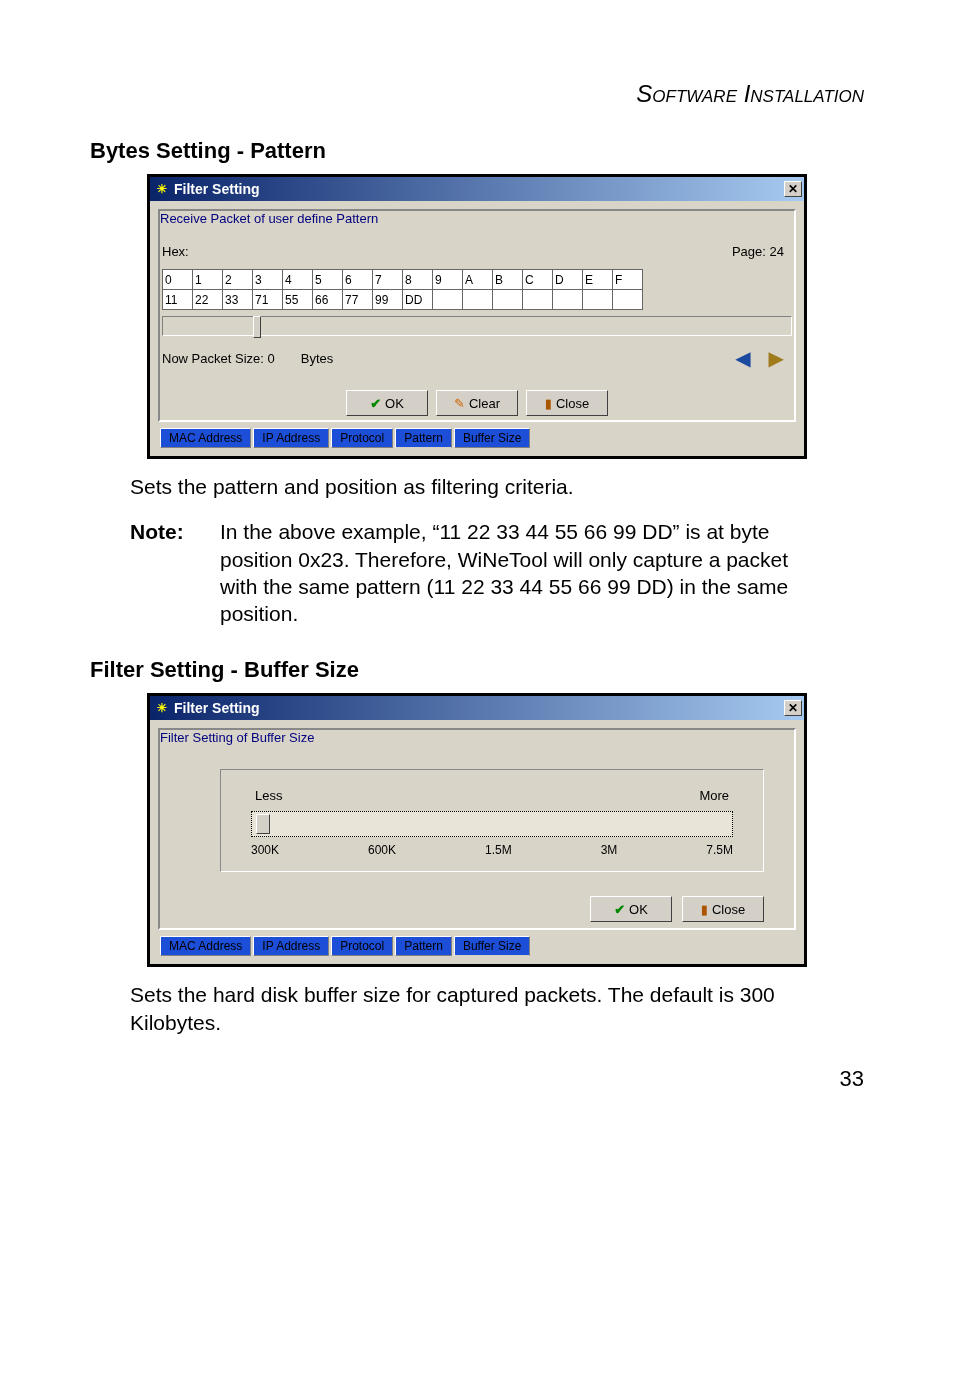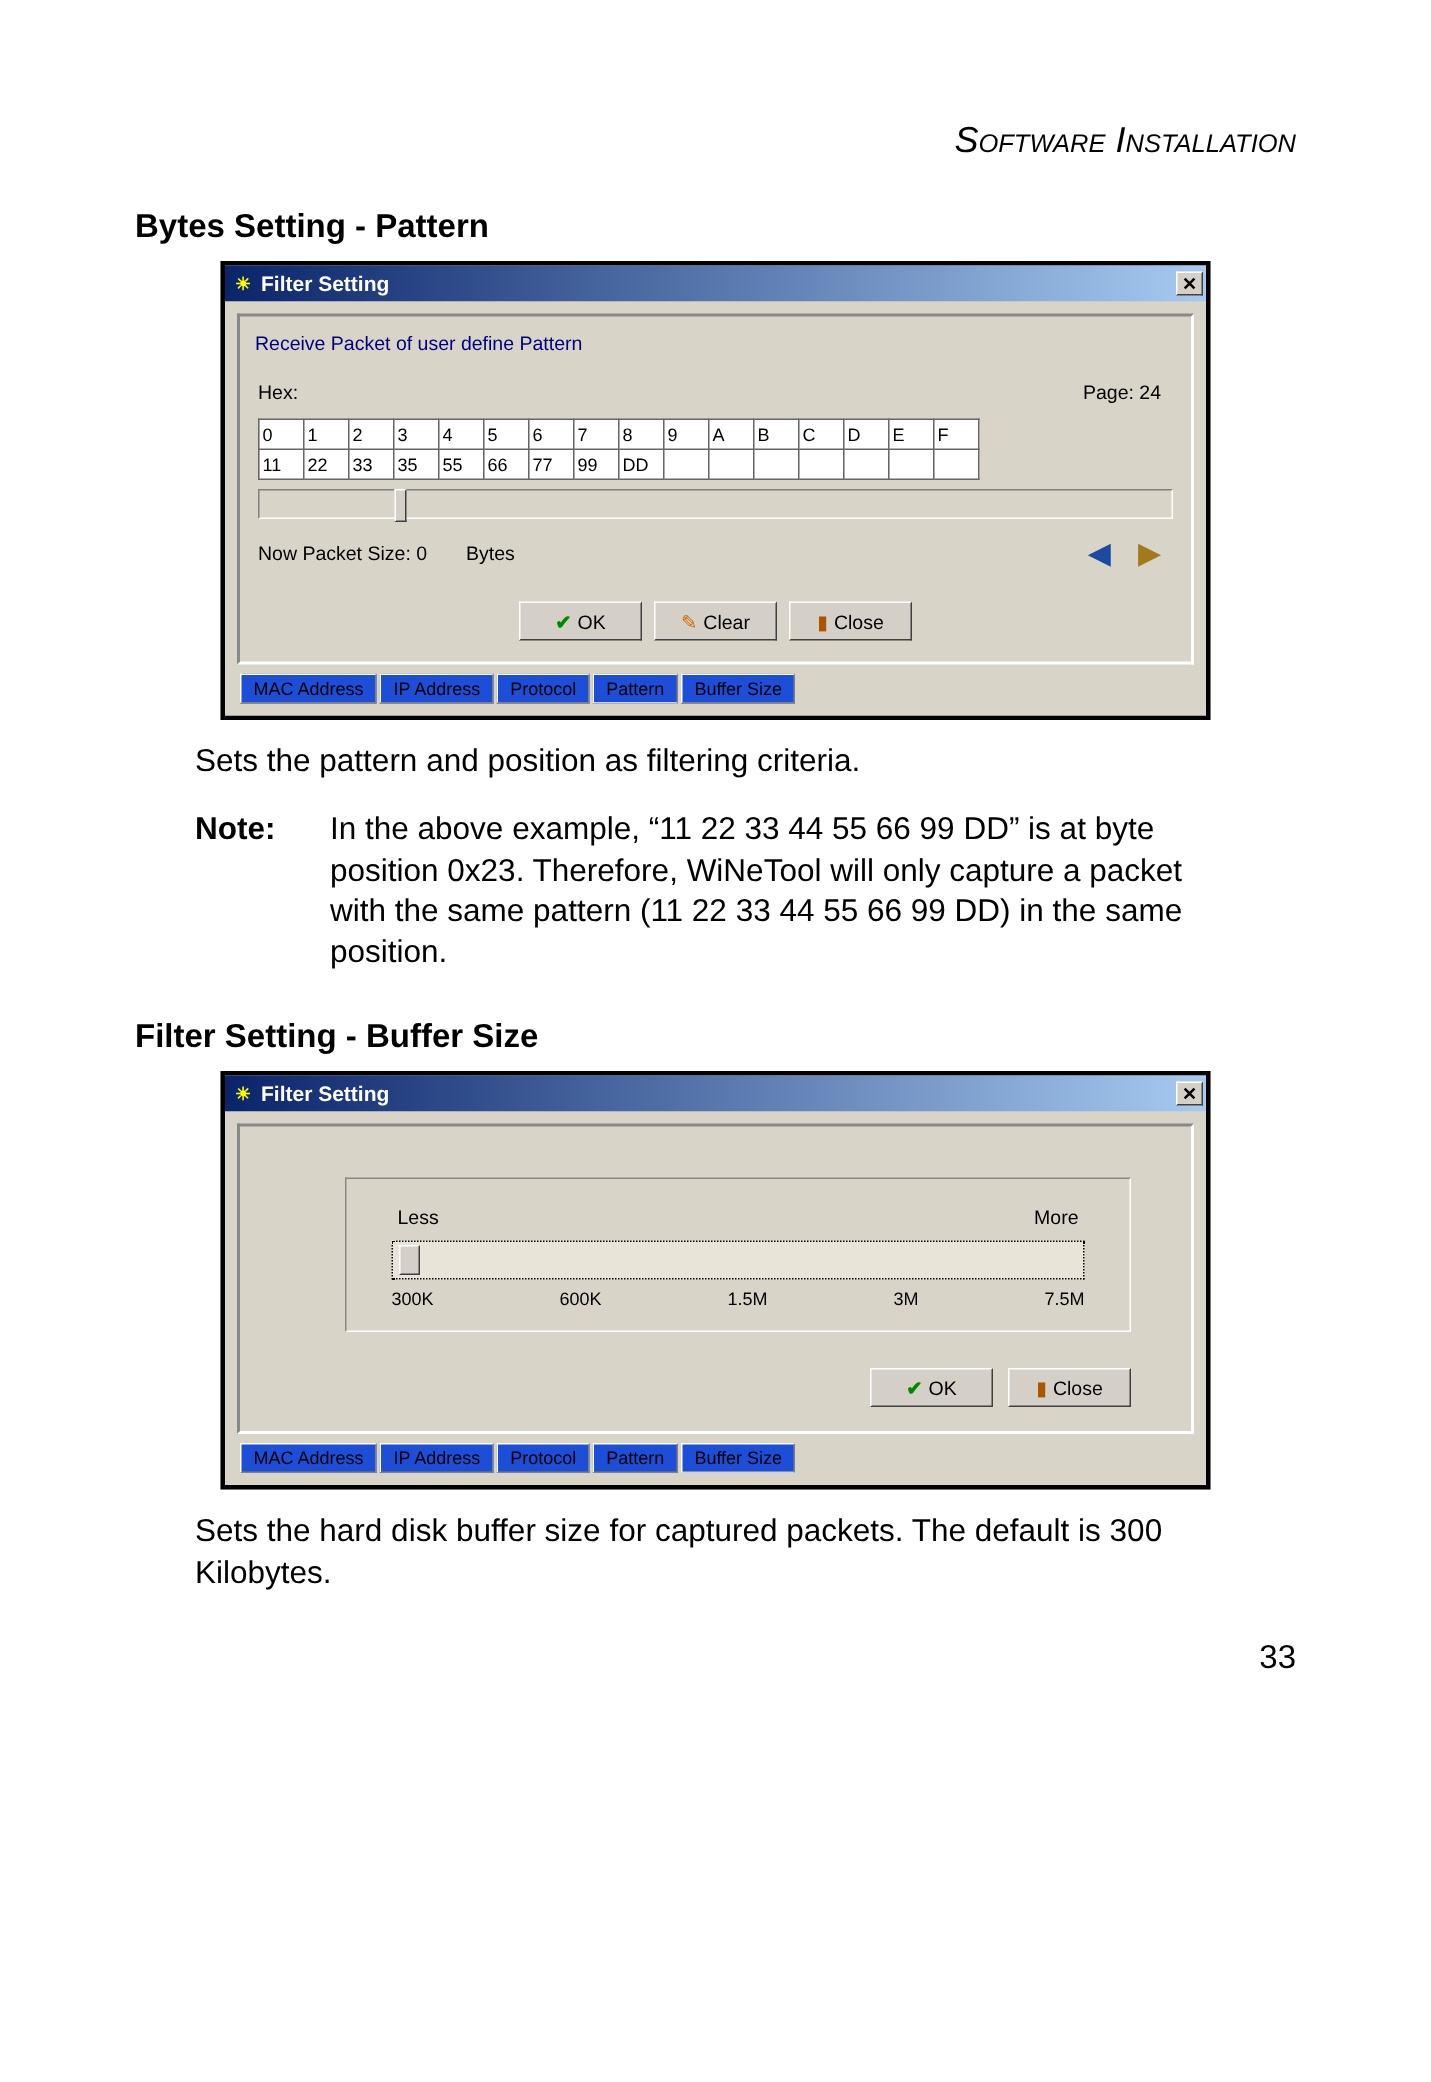--- a/index.html
+++ b/index.html
@@ -59,21 +59,20 @@
     font-family: Arial;
   }
   .dialog-body {
     background: #d8d4c8;
     padding: 4px;
   }
   .group-box {
     border: 2px solid #888;
     border-top-color: #888; border-left-color: #888;
     border-right-color: #fff; border-bottom-color: #fff;
-    padding: 10px;
     margin: 4px;
   }
   .blue-label {
     color: #00007f;
     font-family: Tahoma, Arial, sans-serif;
     font-size: 13px;
     margin-bottom: 18px;
   }
   .row {
     display: flex;
@@ -245,21 +244,21 @@
                   <td>B</td>
                   <td>C</td>
                   <td>D</td>
                   <td>E</td>
                   <td>F</td>
                 </tr>
             <tr id="hex-val-row">
                   <td>11</td>
                   <td>22</td>
                   <td>33</td>
-                  <td>35</td>
+                  <td>71</td>
                   <td>55</td>
                   <td>66</td>
                   <td>77</td>
                   <td>99</td>
                   <td>DD</td>
                   <td></td>
                   <td></td>
                   <td></td>
                   <td></td>
                   <td></td>
@@ -318,20 +317,21 @@
   <div class="section-title">Filter Setting - Buffer Size</div>
 
   <div class="dialog-outer">
     <div class="titlebar">
       <span class="icon-box">☀</span>
       <span class="title">Filter Setting</span>
       <span class="close-btn">✕</span>
     </div>
     <div class="dialog-body">
       <div class="group-box">
+        <div class="blue-label">Filter Setting of Buffer Size</div>
 
         <div class="slider-box">
           <div class="slider-labels">
             <span>Less</span>
             <span>More</span>
           </div>
           <div class="slider-track">
             <div class="slider-thumb"></div>
           </div>
           <div class="slider-tick-row" id="tick-row">

